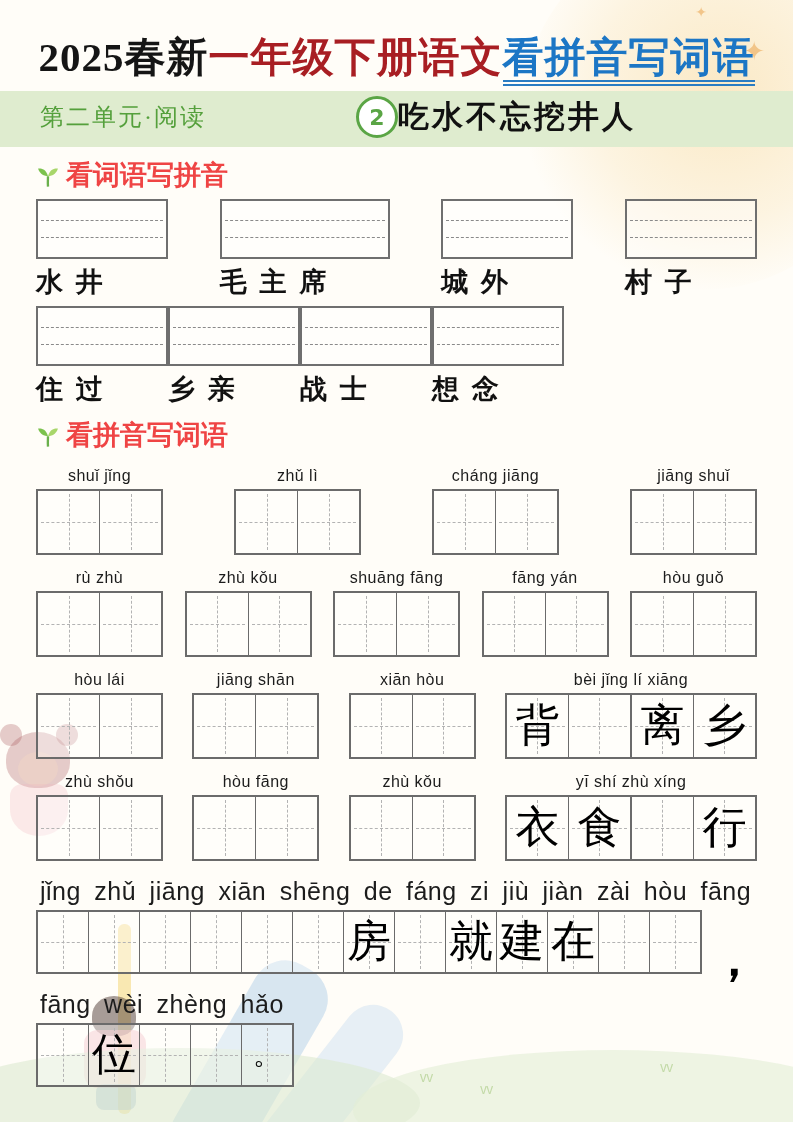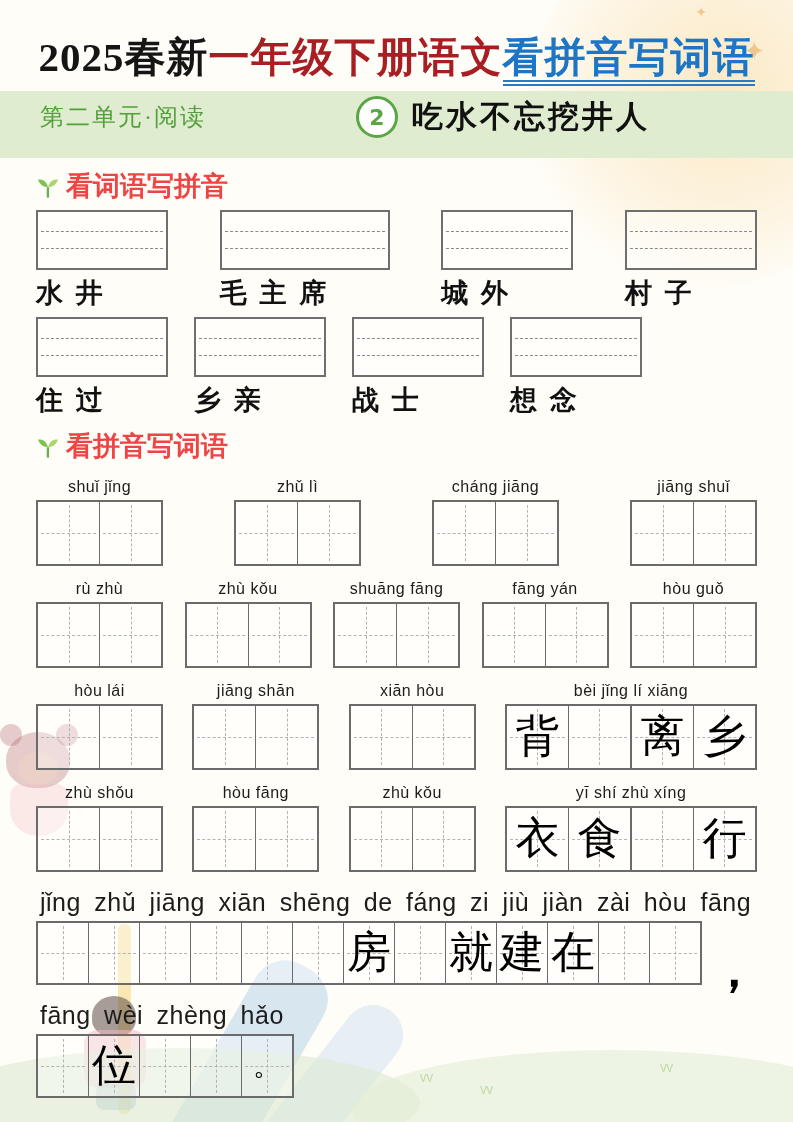--- a/index.html
+++ b/index.html
@@ -33,37 +33,37 @@
   .tuft.t3{left:420px;bottom:30px;}
 
   .content{position:relative;z-index:1;}
 
   
   .title{margin:30px 24px 4px;text-align:center;font-family:"Liberation Serif","DejaVu Serif",serif;
          font-weight:bold;font-size:41px;letter-spacing:1px;color:#151515;white-space:nowrap;}
   .title .red{color:#a81e23;}
   .title .blue{color:#1c76c5;border-bottom:6px double #2a7cc2;padding-bottom:0px;}
 
-  .banner{margin-top:6px;height:52px;background:#dfeccf;display:flex;align-items:center;padding:0 14px 15px 40px;}
+  .banner{margin-top:6px;height:52px;background:#dfeccf;display:flex;align-items:center;padding:0 14px 4px 40px;}
   .banner .unit{font-family:"Liberation Serif","DejaVu Serif",serif;font-size:24px;color:#55a03c;letter-spacing:2px;}
   .lesson-icon{margin-left:150px;width:36px;height:36px;border-radius:50%;border:3px solid #5aa545;
                display:inline-flex;align-items:center;justify-content:center;background:#fff;
                color:#5aa545;font-weight:bold;font-size:22px;font-family:"DejaVu Sans",sans-serif;}
-  .banner .lesson{margin-left:14px;font-family:Liberation Sans, sans-serif;font-weight:bold;
+  .banner .lesson{font-family:Liberation Sans, sans-serif;font-weight:bold;
                   font-size:31px;color:#111;letter-spacing:3px;}
 
   
   .sec-head{display:flex;align-items:center;margin:10px 0 6px 34px;font-family:"Liberation Serif","DejaVu Serif",serif;
             font-weight:bold;font-size:27px;color:#ef4444;}
   .sec-head svg{margin-right:4px;}
 
   
   .s1row{margin:6px 36px 0;display:flex;}
   .s1row.r1{justify-content:space-between;}
-  .s1row.r2{gap:26px;}
+  .s1row.r2{}
   .s1col{display:flex;flex-direction:column;align-items:flex-start;}
   .fourline{height:56px;border:2px solid #6f6f6f;background:rgba(255,255,255,.4);position:relative;}
   .fourline::before,.fourline::after{content:"";position:absolute;left:3px;right:3px;border-top:1.5px dashed #8a8a8a;}
   .fourline::before{top:34%;}
   .fourline::after{top:64%;}
   .w1{width:128px;}
   .w2{width:166px;}
   .word{margin-top:5px;font-family:"Liberation Serif","DejaVu Serif",serif;font-weight:bold;
         font-size:27px;letter-spacing:3px;color:#111;white-space:nowrap;}
 

